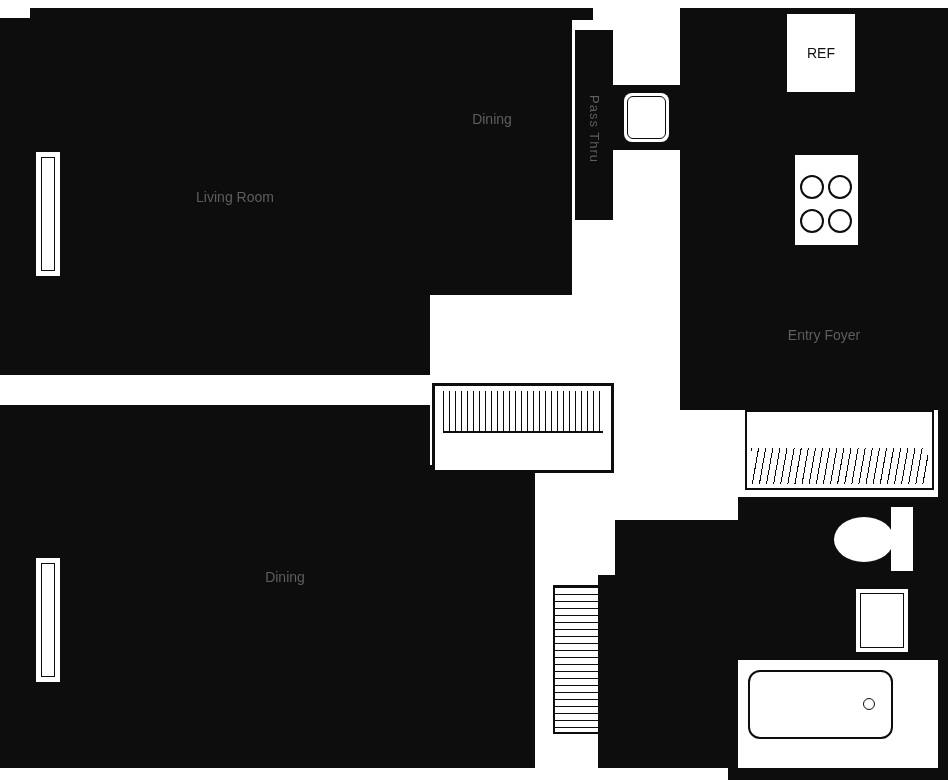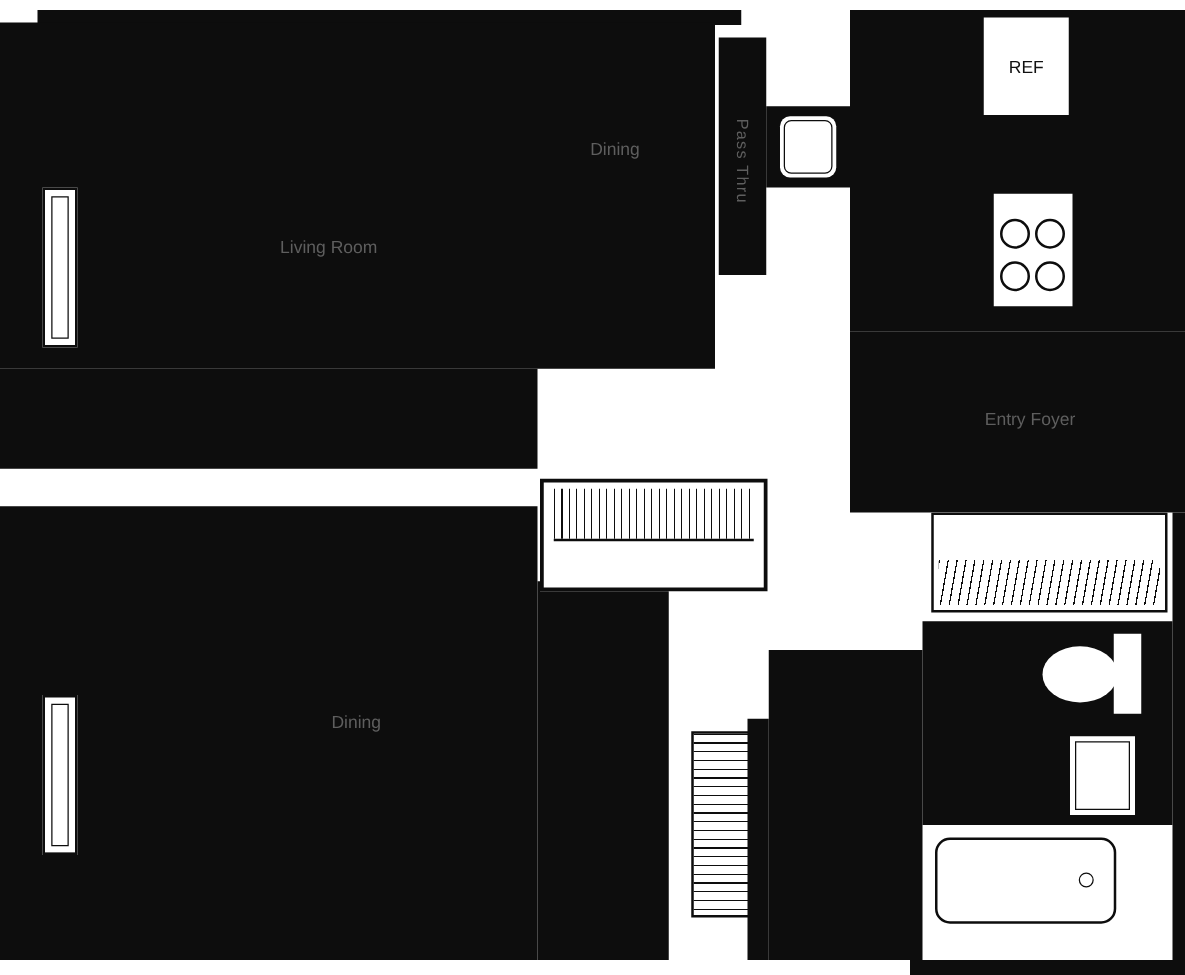--- a/index.html
+++ b/index.html
@@ -107,19 +107,19 @@
   <div class="white-box" style="left:856px;top:589px;width:52px;height:63px;">
     <div class="sink-inner"></div>
   </div>
   <div class="tub" style="left:748px;top:670px;width:141px;height:65px;">
     <div class="drain" style="right:16px;top:26px;"></div>
   </div>
 
   <div class="wall" style="left:938px;top:410px;width:10px;height:370px;"></div>
   <div class="wall" style="left:728px;top:768px;width:220px;height:12px;"></div>
 
-  <div class="room-label" style="left:235px;top:197px;margin-left:28px;">Living Room</div>
+  <div class="room-label" style="left:235px;top:197px;">Living Room</div>
   <div class="room-label" style="left:492px;top:119px;">Dining</div>
   <div class="vertical-label" style="left:594px;top:129px;">Pass Thru</div>
   <div class="room-label" style="left:824px;top:335px;">Entry Foyer</div>
   <div class="room-label" style="left:285px;top:577px;">Dining</div>
 
 </div>
 
 </body></html>

